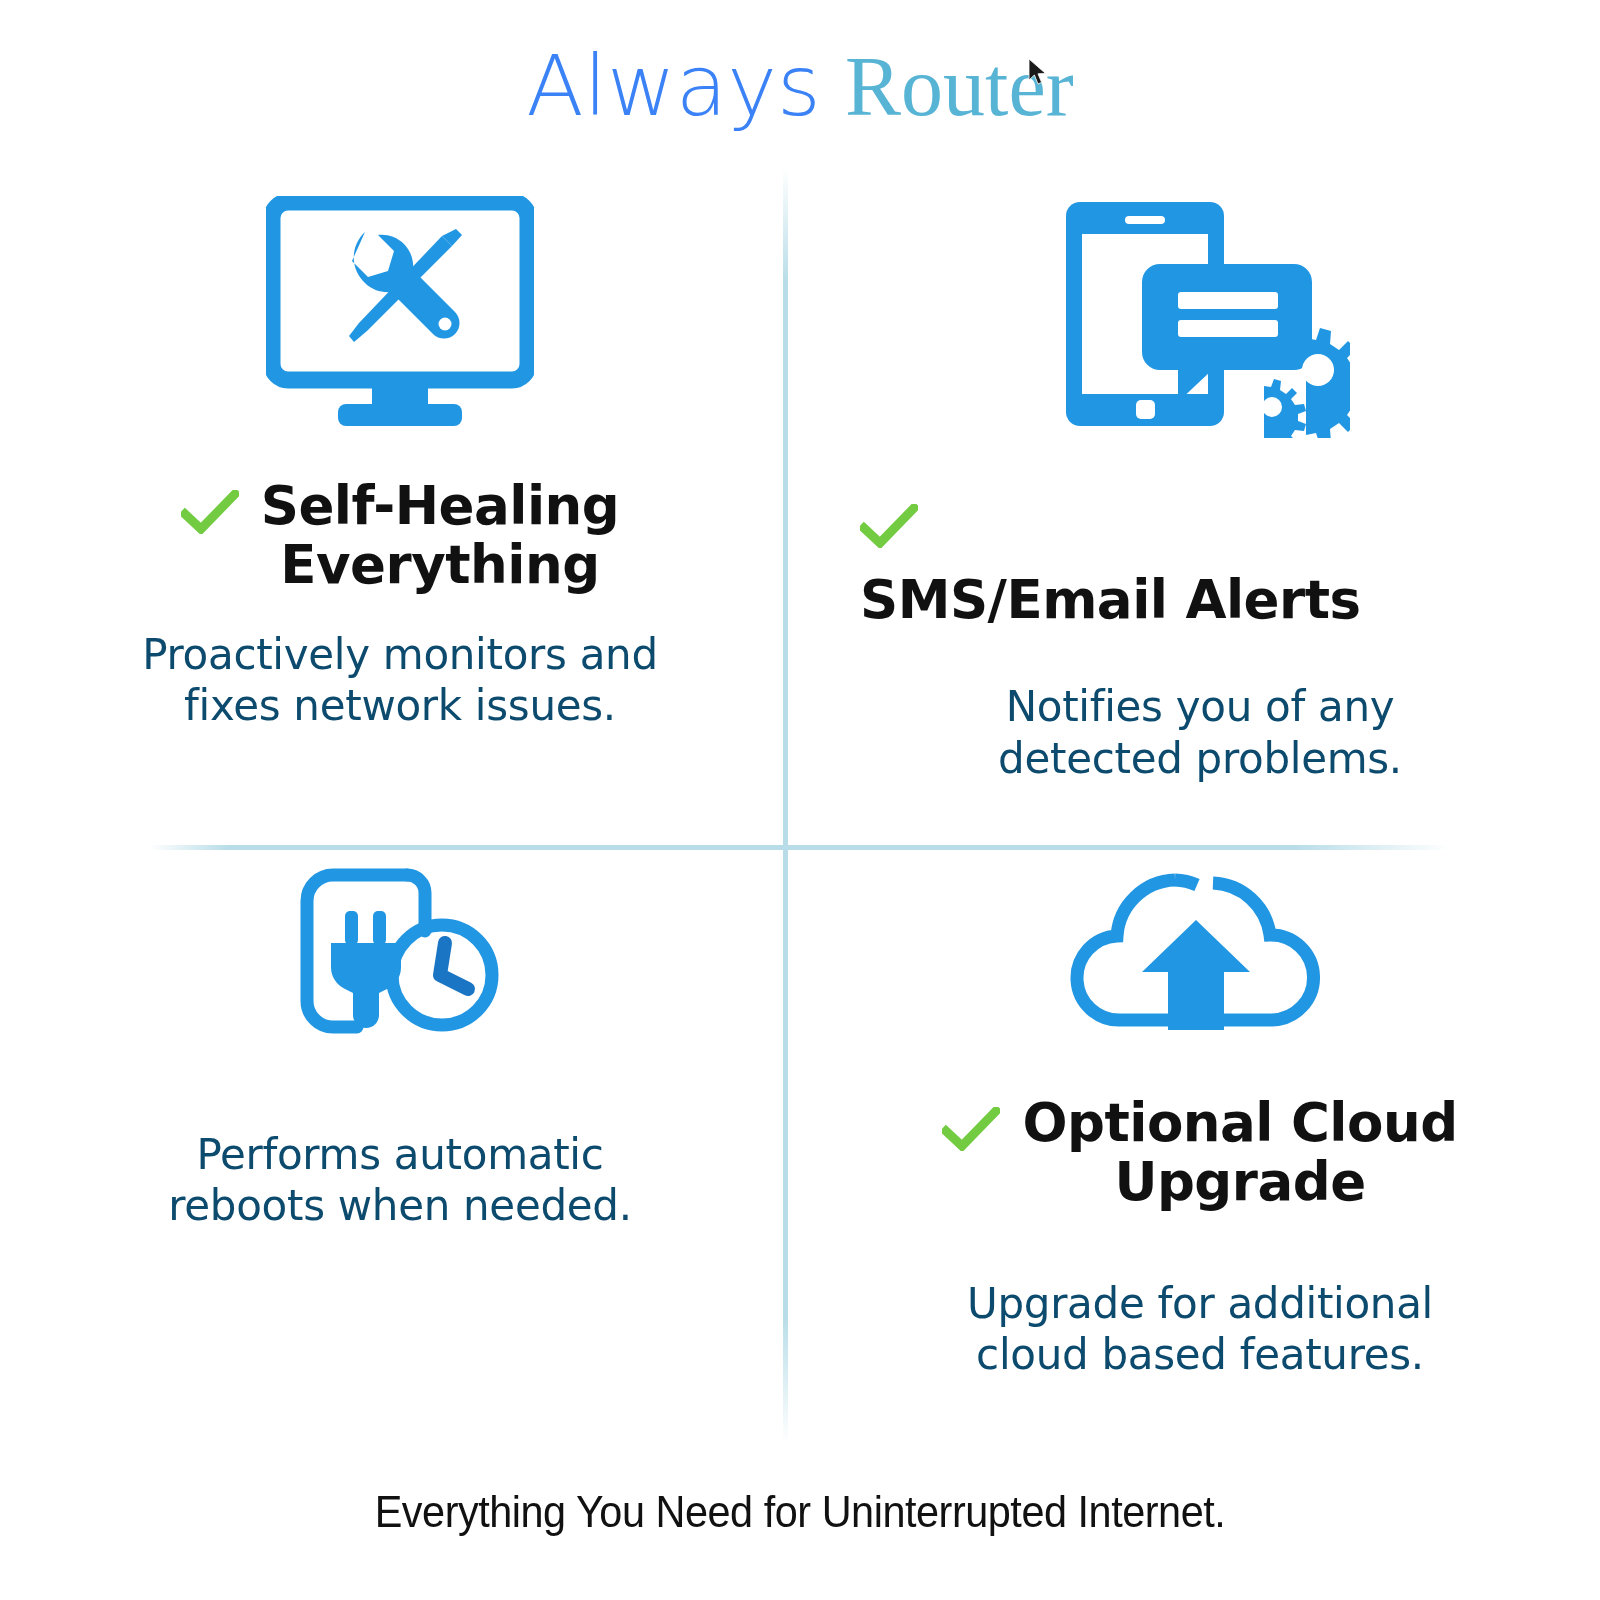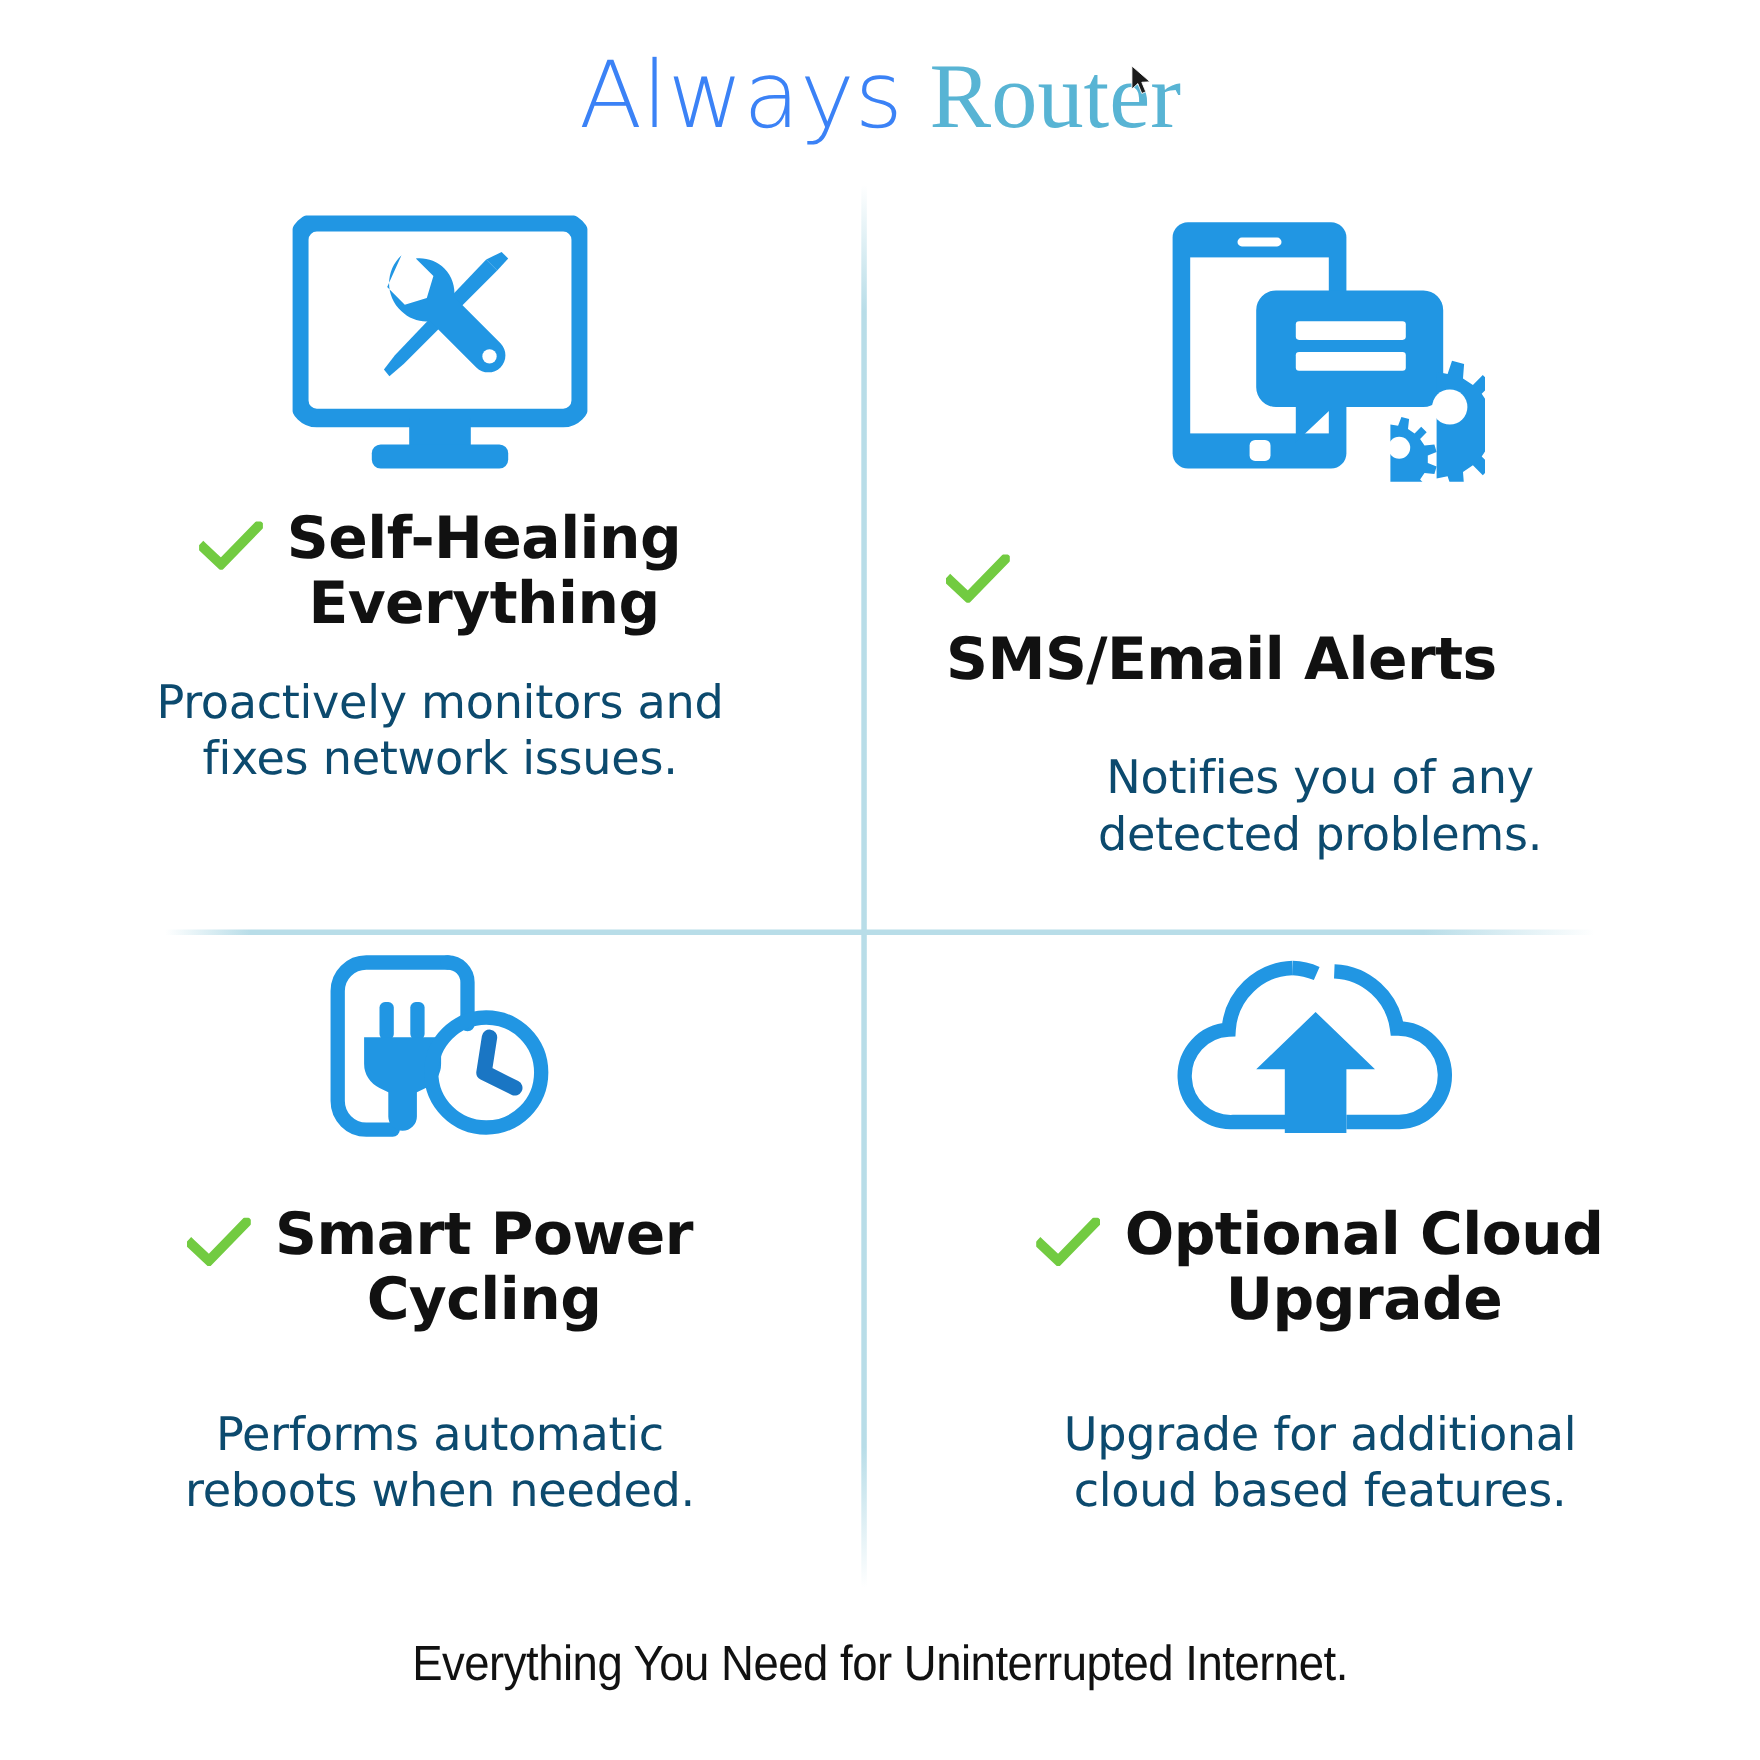--- a/index.html
+++ b/index.html
@@ -106,21 +106,21 @@
     display: flex;
     align-items: center;
     justify-content: center;
   }
 
   .feature-title {
     display: flex;
     align-items: flex-start;
     justify-content: center;
     gap: 22px;
-    margin-top: 22px;
+    margin-top: 38px;
     width: 100%;
   }
   .check {
     flex: 0 0 auto;
     margin-top: 14px;
   }
   .title-text {
     font-family: "DejaVu Sans", sans-serif;
     font-weight: bold;
     font-size: 53px;
@@ -266,29 +266,20 @@
 
           <rect x="70" y="58" width="13" height="34" rx="5" fill="#2196E3"></rect>
           <rect x="98" y="58" width="13" height="34" rx="5" fill="#2196E3"></rect>
 
           <path d="M56 90 h70 v24 a24 24 0 0 1 -14 22 l-8 4 v22 a13 13 0 0 1 -26 0 v-22 l-8 -4 a24 24 0 0 1 -14 -22 z" fill="#2196E3"></path>
 
           <circle cx="167" cy="122" r="50" fill="none" stroke="#2196E3" stroke-width="13"></circle>
           <path d="M170 90 L165 122 L193 136" fill="none" stroke="#1a76c4" stroke-width="14" stroke-linecap="round" stroke-linejoin="round"></path>
         </svg>
       </div>
-      <div class="feature-title">
-        <svg class="check" width="58" height="44" viewBox="0 0 58 44">
-          <path d="M4 24 L20 39 L54 4" fill="none" stroke="#72CB41" stroke-width="9" stroke-linecap="square"></path>
-        </svg>
-        <div class="title-text">
-          <div>Smart Power</div>
-          <div>Cycling</div>
-        </div>
-      </div>
       <div class="desc-text">
         <div>Performs automatic</div>
         <div>reboots when needed.</div>
       </div>
     </div>
 
     <div class="quadrant q-cloud">
       <div class="icon-wrap">
         <svg width="260" height="180" viewBox="0 0 260 180">
 

